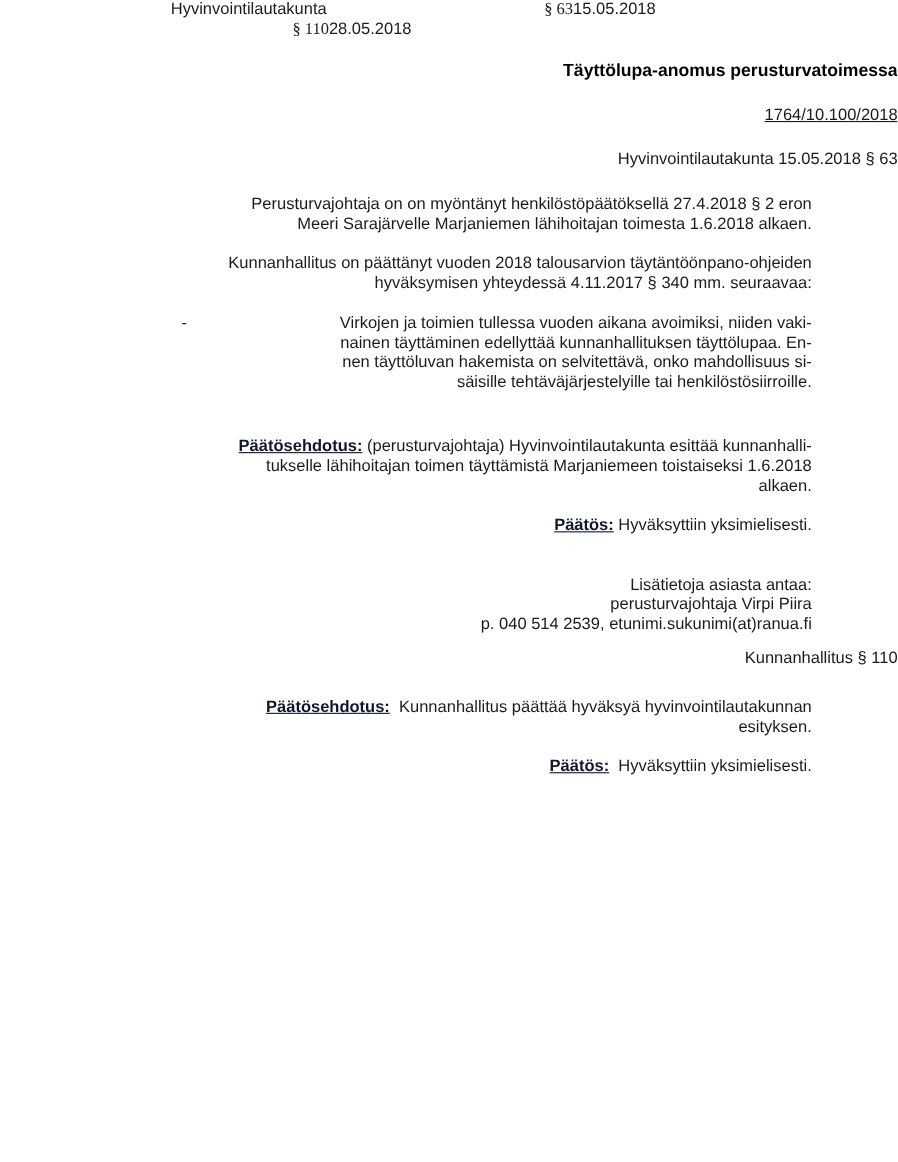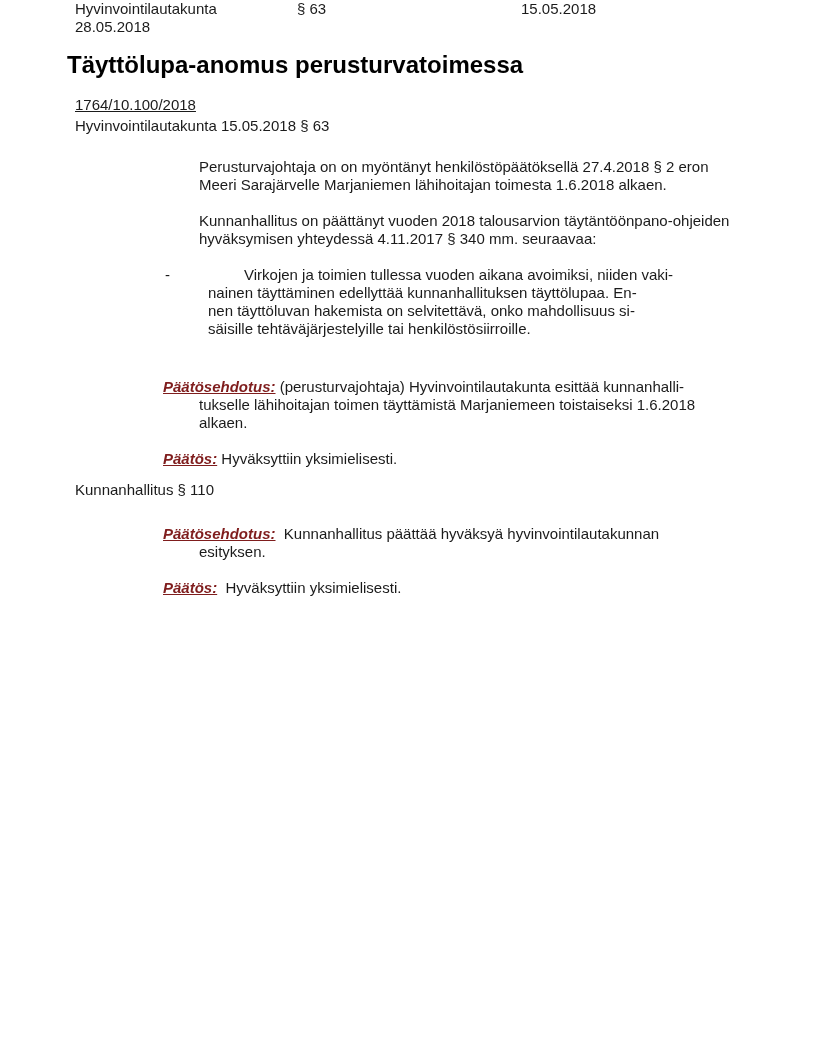--- a/index.html
+++ b/index.html
@@ -6,60 +6,62 @@
   .page {
     position: relative;
     width: 816px;
     height: 904px;
     background: #ffffff;
     overflow: hidden;
     font-family: "Liberation Sans", sans-serif;
     font-size: 15px;
     line-height: 18px;
     color: #1b1b1b;
+    text-align: right;
   }
   .margin-left { margin-left: 75px; }
   .header-row { display: flex; }
   .h-org  { display: inline-block; width: 222px; }
-  .h-sec  { display: inline-block; width: 224px; }
+  .h-sec  { display: inline-block; width: 224px; font-family: Liberation Serif, serif; }
   .h-date { display: inline-block; }
   .doc-title {
     margin: 18px 0 0 67px;
-    font-size: 24px;
+    font-size: 16px;
     line-height: 22px;
     font-weight: bold;
     color: #000000;
   }
   .case-number { margin: 20px 0 0 75px; text-decoration: underline; }
-  .sec-heading { margin: 3px 0 0 75px; }
+  .sec-heading { margin: 22px 0 0 75px; }
   .sec-heading-2 { margin: 13px 0 0 75px; }
   .indent { margin-left: 163px; width: 575px; }
   .pre { white-space: pre-line; margin-left: 36px; }
   .para1 { margin-top: 23px; }
   .para2 { margin-top: 18px; }
   .bullet-item { position: relative; padding-left: 45px; margin-top: 18px; }
   .bullet-marker { position: absolute; left: 2px; top: 0; }
   .proposal-1 { margin-top: 40px; }
   .proposal-2 { margin-top: 26px; }
   .decision-para { margin-top: 18px; }
   .contact-block { margin-top: 36px; }
-  .label { font-weight: bold; text-decoration: underline; color: #7f1d1d; font-style: italic; }
+  .label { font-weight: bold; text-decoration: underline; color: #0f172a; }
 </style>
 </head>
 <body>
 
 <div class="page">
 
   <div class="margin-left">
     <div class="header-row">
       <span class="h-org">Hyvinvointilautakunta</span>
       <span class="h-sec">§ 63</span>
       <span class="h-date">15.05.2018</span>
     </div>
     <div class="header-row">
+      <span class="h-sec">§ 110</span>
       <span class="h-date">28.05.2018</span>
     </div>
   </div>
 
   <div class="doc-title">Täyttölupa-anomus perusturvatoimessa</div>
 
   <div class="case-number">1764/10.100/2018</div>
 
   <div class="sec-heading">Hyvinvointilautakunta 15.05.2018 § 63</div>
 
@@ -78,20 +80,23 @@
     </div>
 
     <div class="proposal-1">
       <div><span class="label">Päätösehdotus:</span><span> (perusturvajohtaja) Hyvinvointilautakunta esittää kunnanhalli-</span></div>
       <div class="pre">tukselle lähihoitajan toimen täyttämistä Marjaniemeen toistaiseksi 1.6.2018
 alkaen.</div>
     </div>
 
     <div class="decision-para"><span class="label">Päätös:</span><span> Hyväksyttiin yksimielisesti.</span></div>
 
+    <div class="pre contact-block">Lisätietoja asiasta antaa:
+perusturvajohtaja Virpi Piira
+p. 040 514 2539, etunimi.sukunimi(at)ranua.fi</div>
   </div>
 
   <div class="sec-heading-2">Kunnanhallitus § 110</div>
 
   <div class="indent">
     <div class="proposal-2">
       <div><span class="label">Päätösehdotus:</span><span>&nbsp; Kunnanhallitus päättää hyväksyä hyvinvointilautakunnan</span></div>
       <div class="pre">esityksen.</div>
     </div>
 

